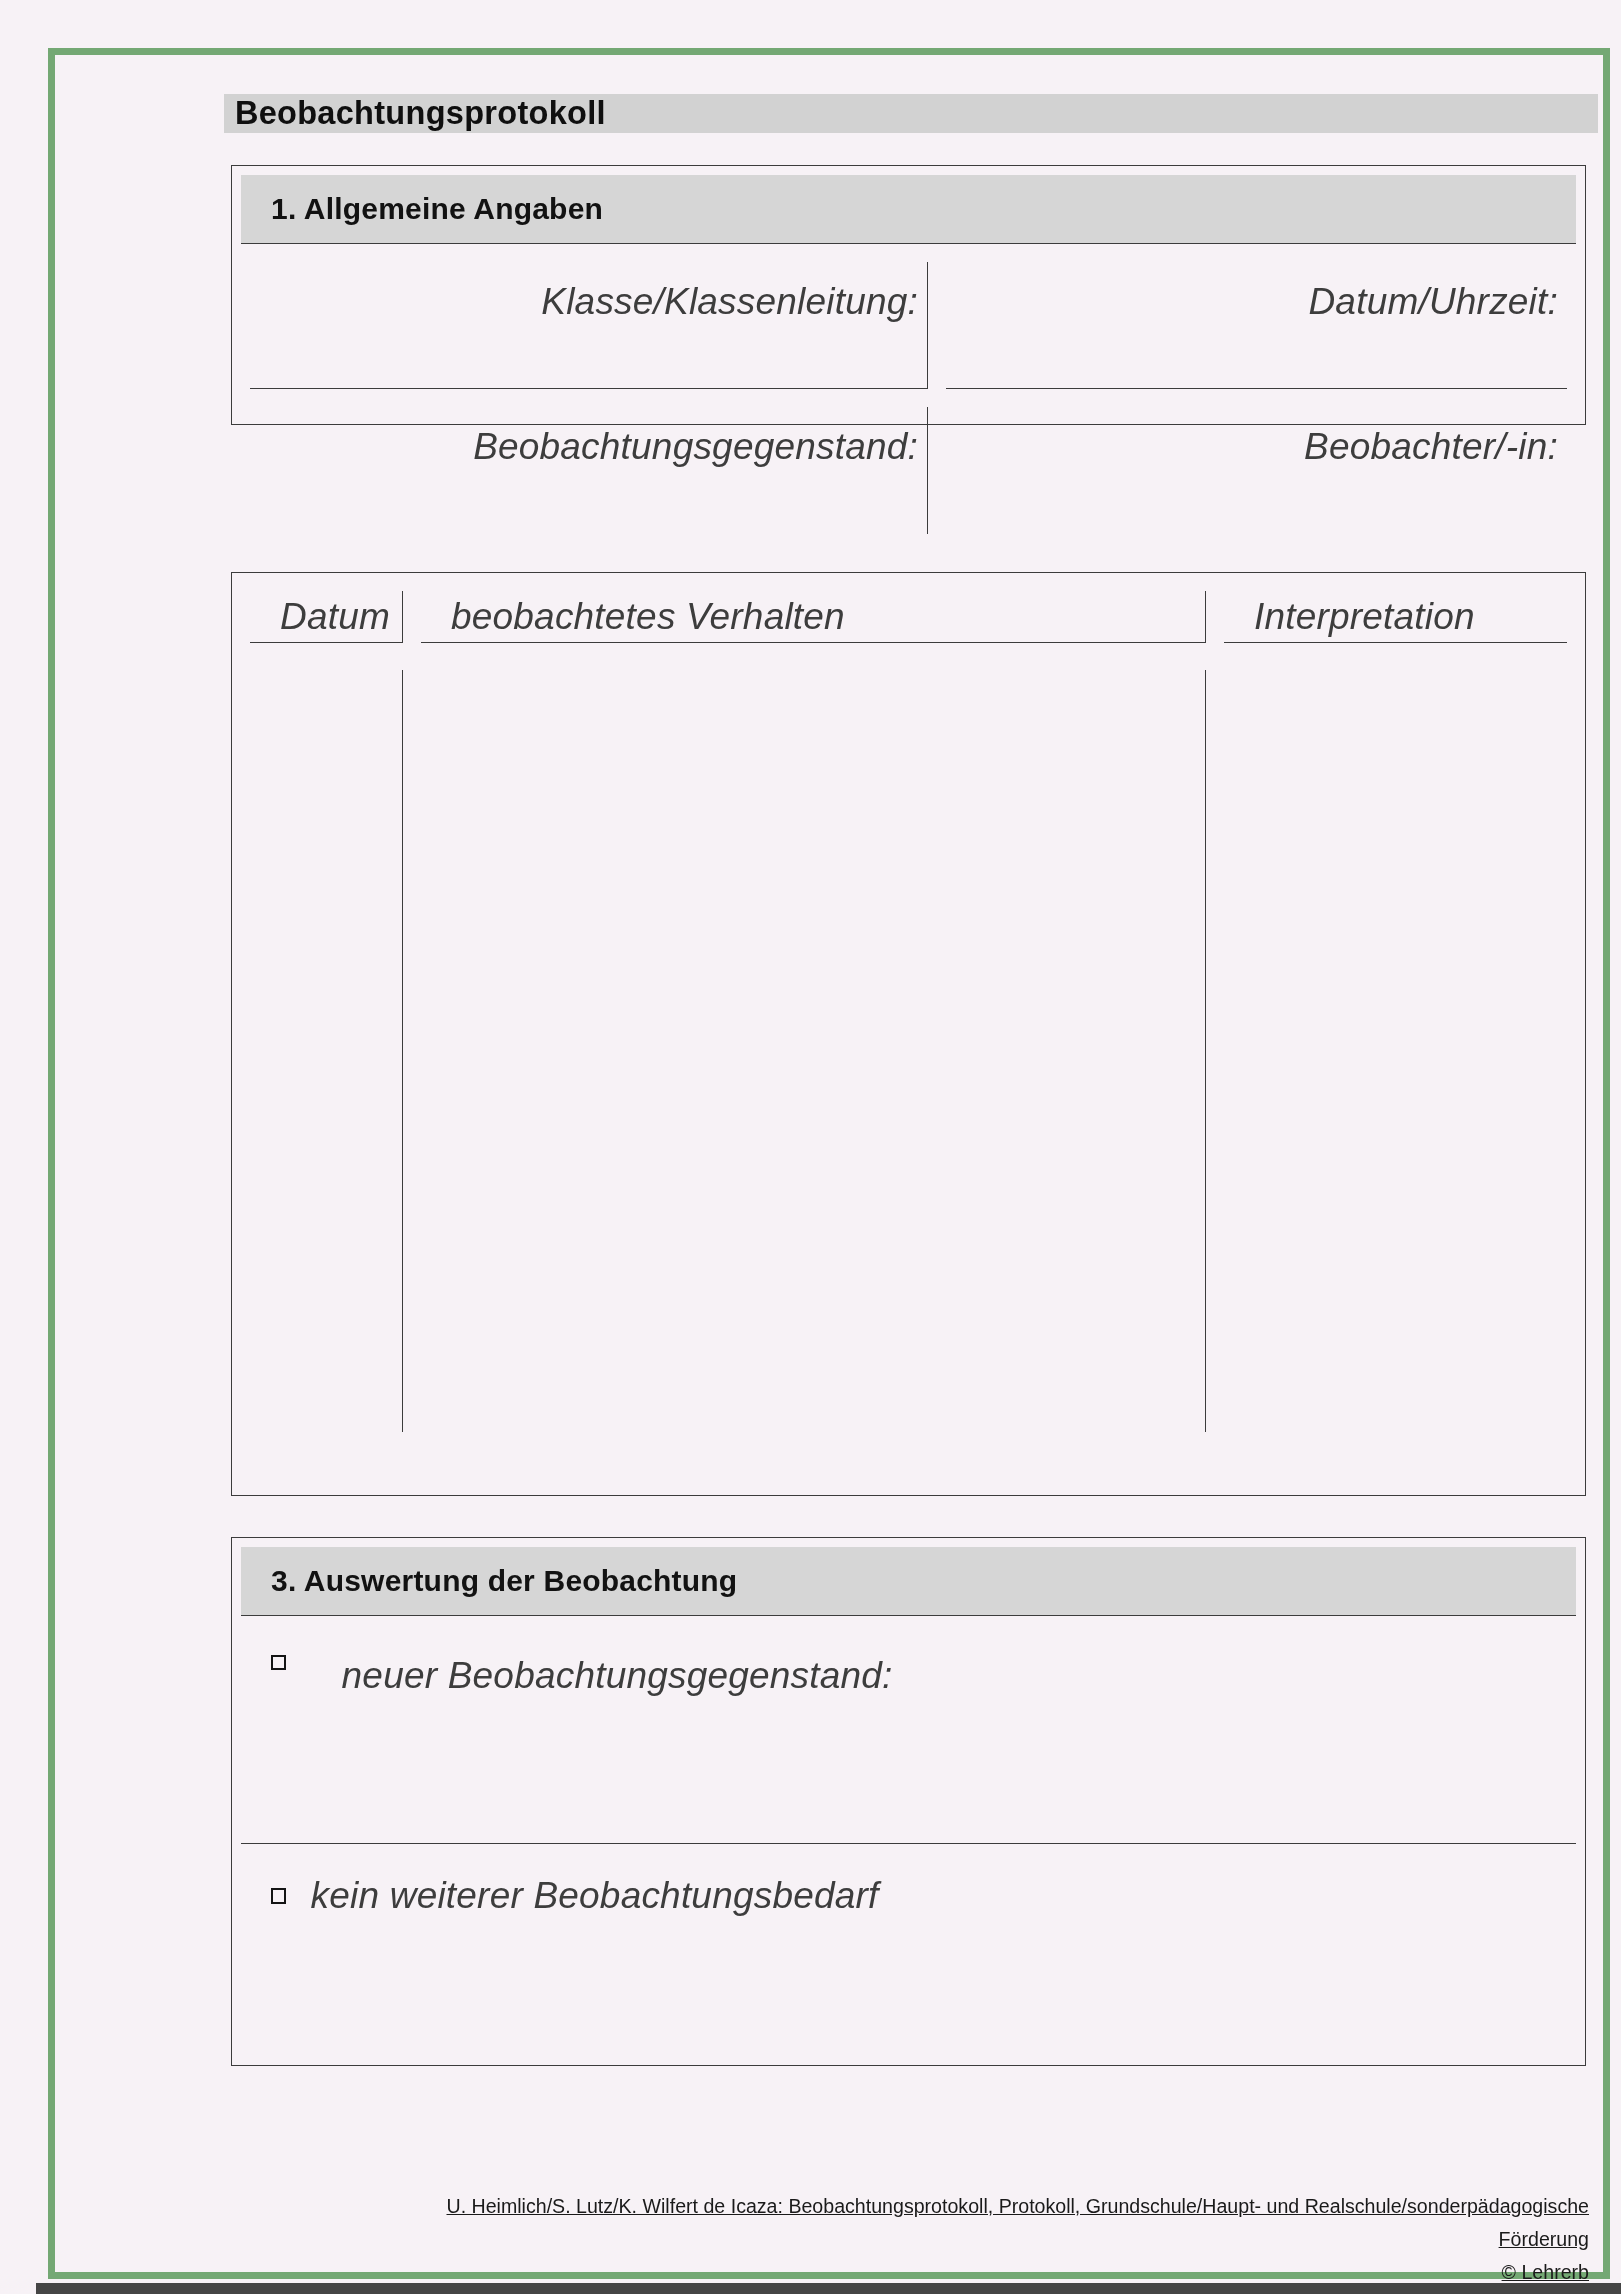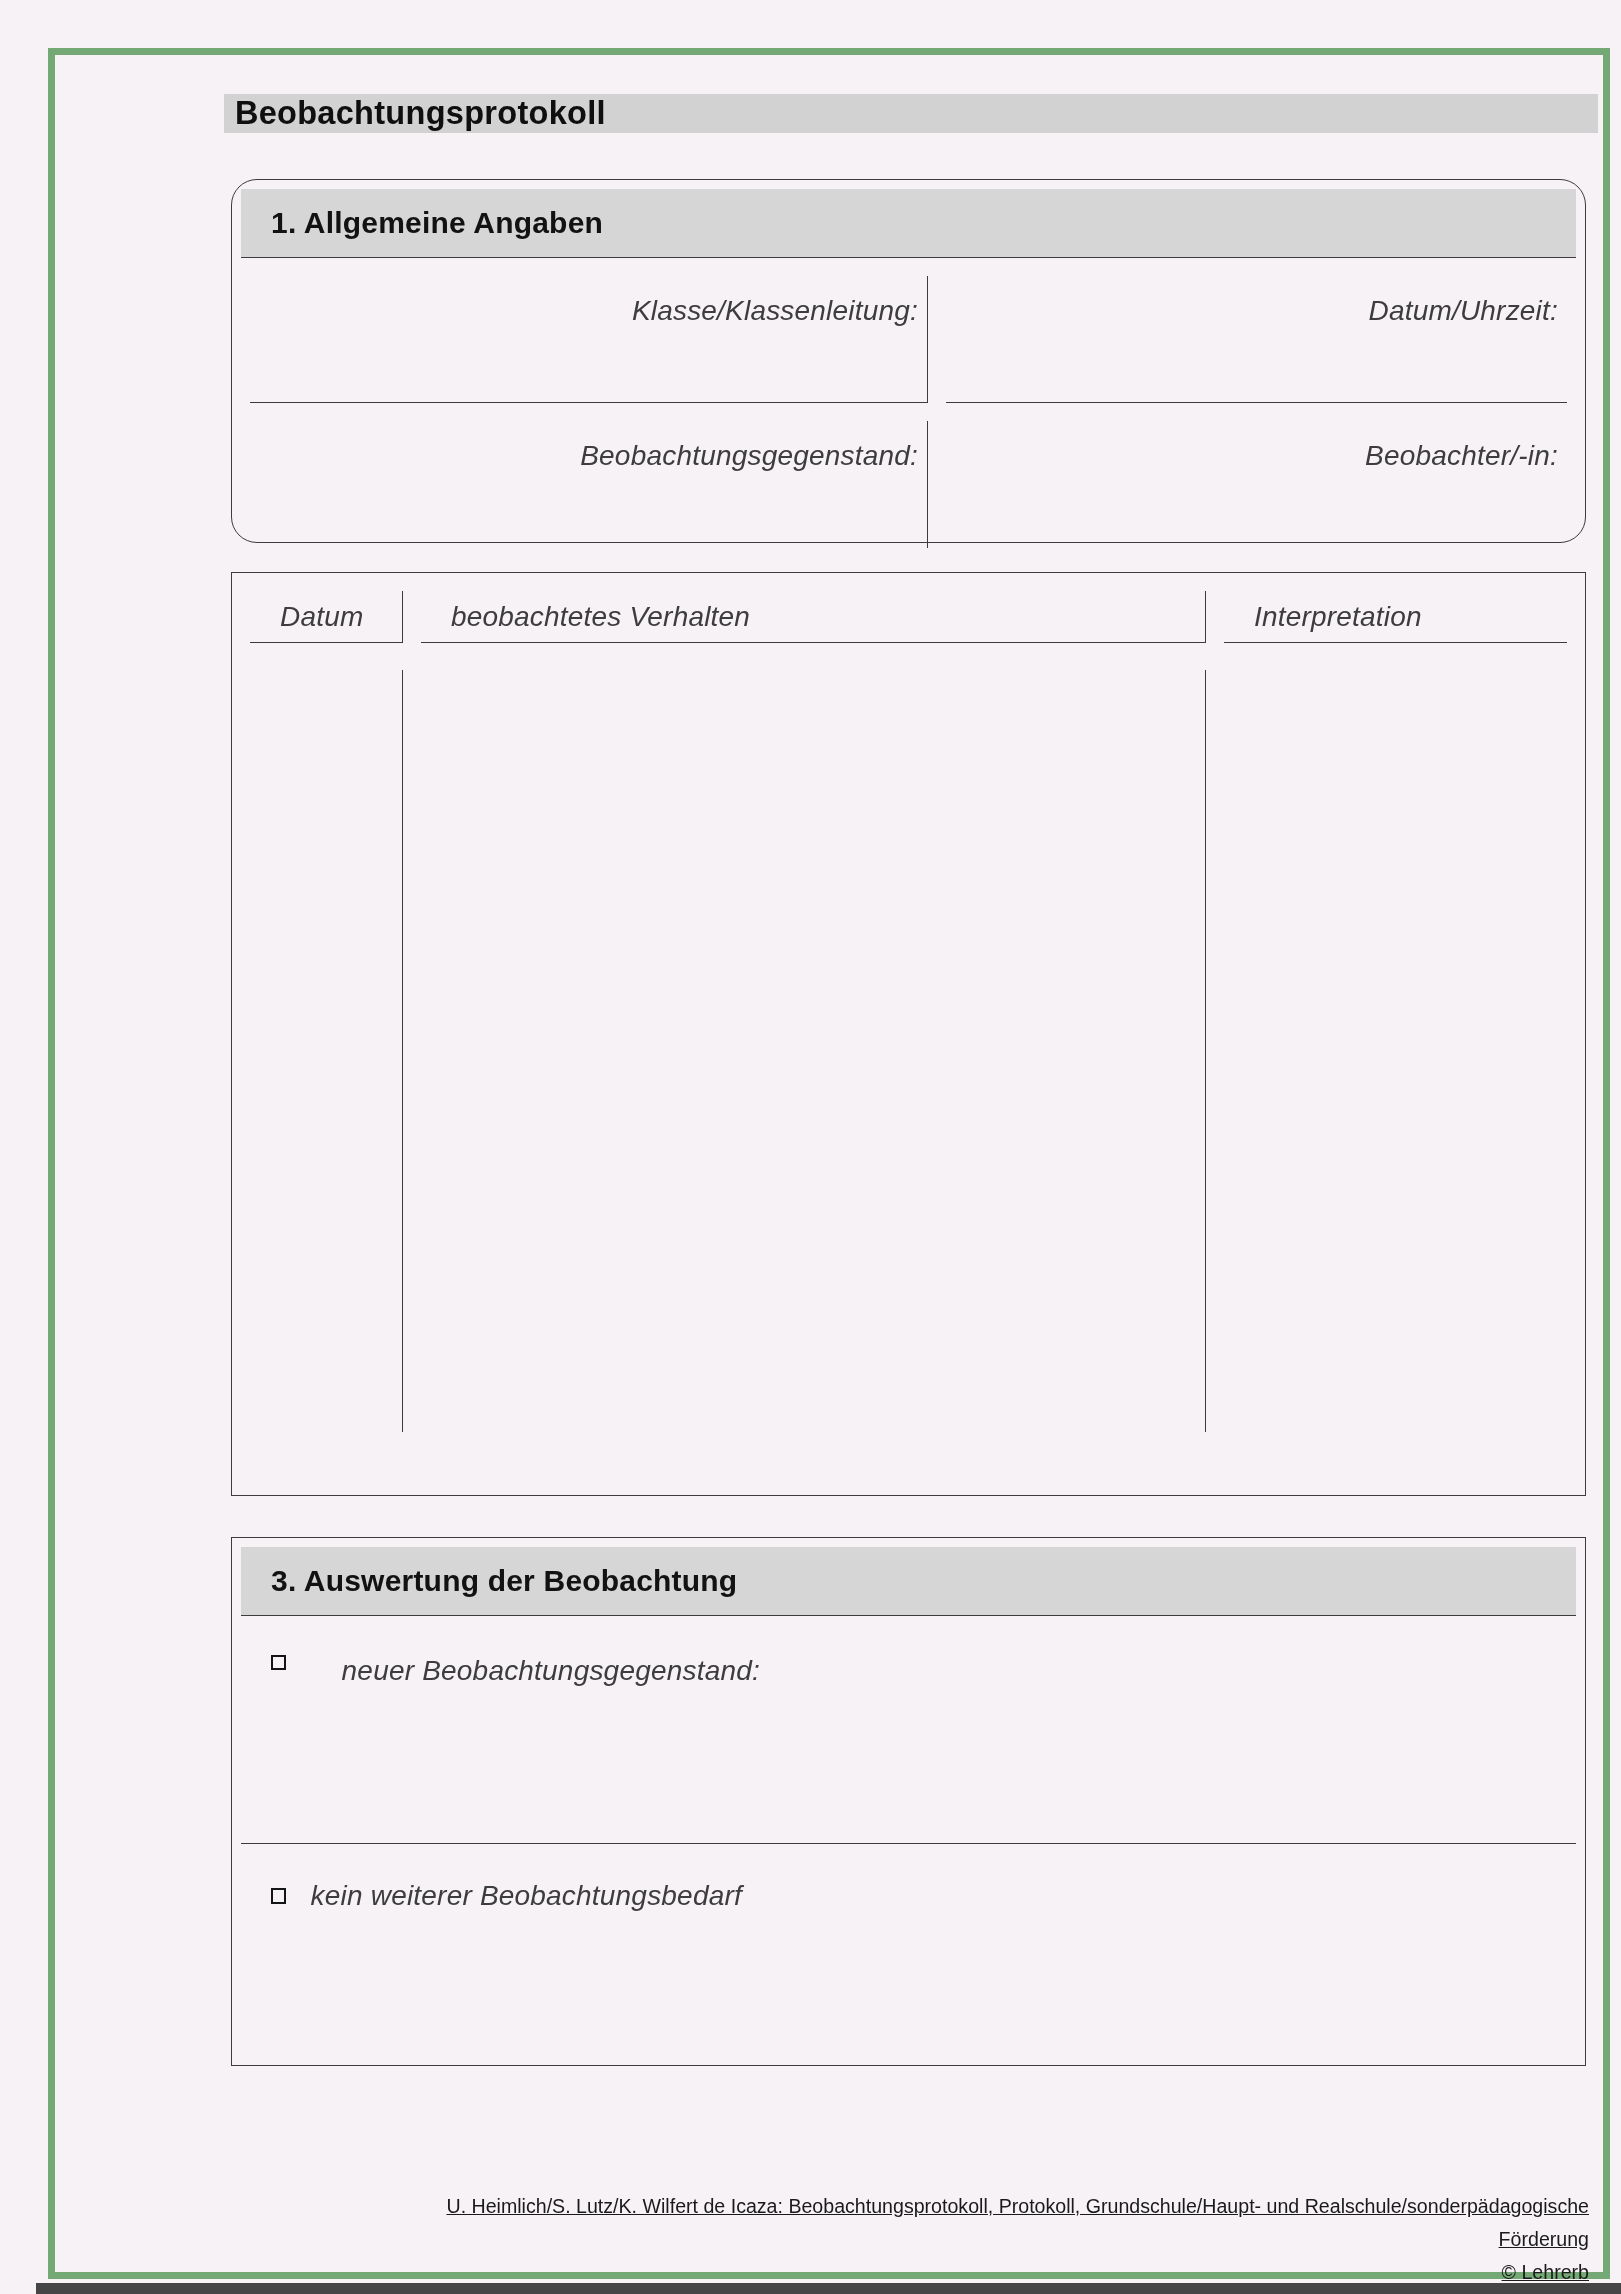--- a/index.html
+++ b/index.html
@@ -44,27 +44,27 @@
   }
   .box-head {
     height:69px; background:#d6d6d6;
     border-bottom:1.9px solid #3c3c3c;
     display:flex; align-items:center; padding-left:21px;
   }
   .box-head span {
     font-weight:700; font-size:30px; color:#121212; letter-spacing:0.2px;
   }
   .lbl {
-    font-style:italic; font-size:28px; color:#3d3d3d; letter-spacing:0.2px;
+    font-style:italic; font-size:37px; color:#3d3d3d; letter-spacing:0.2px;
   }
   .br { border-right:1.9px solid #3c3c3c; }
   .bb { border-bottom:1.9px solid #3c3c3c; }
 
   
-  .sec1 { top:143px; height:364px;border-radius:26px; }
+  .sec1 { top:129px; height:260px; }
   .grid2 {
     display:grid;
     grid-template-columns:696px 1fr;
     grid-template-rows:145px 1fr;
     height:290px;
   }
   .cell { padding:19px 0 0 21px; }
 
   
   .sec2 { top:536px; height:924px; }

